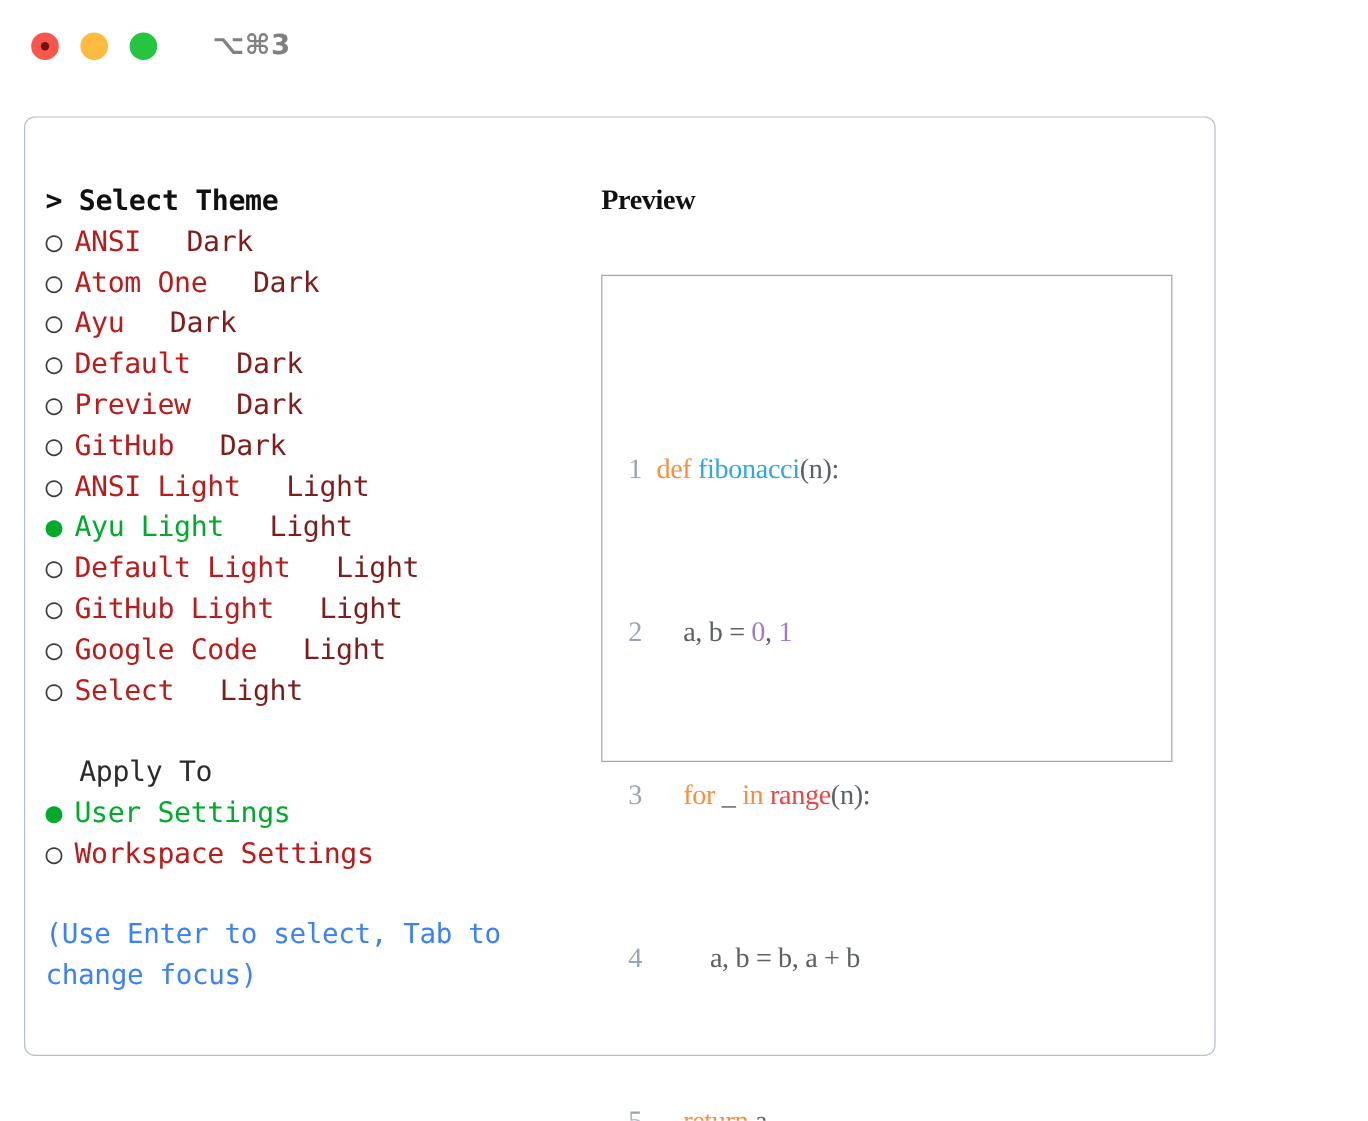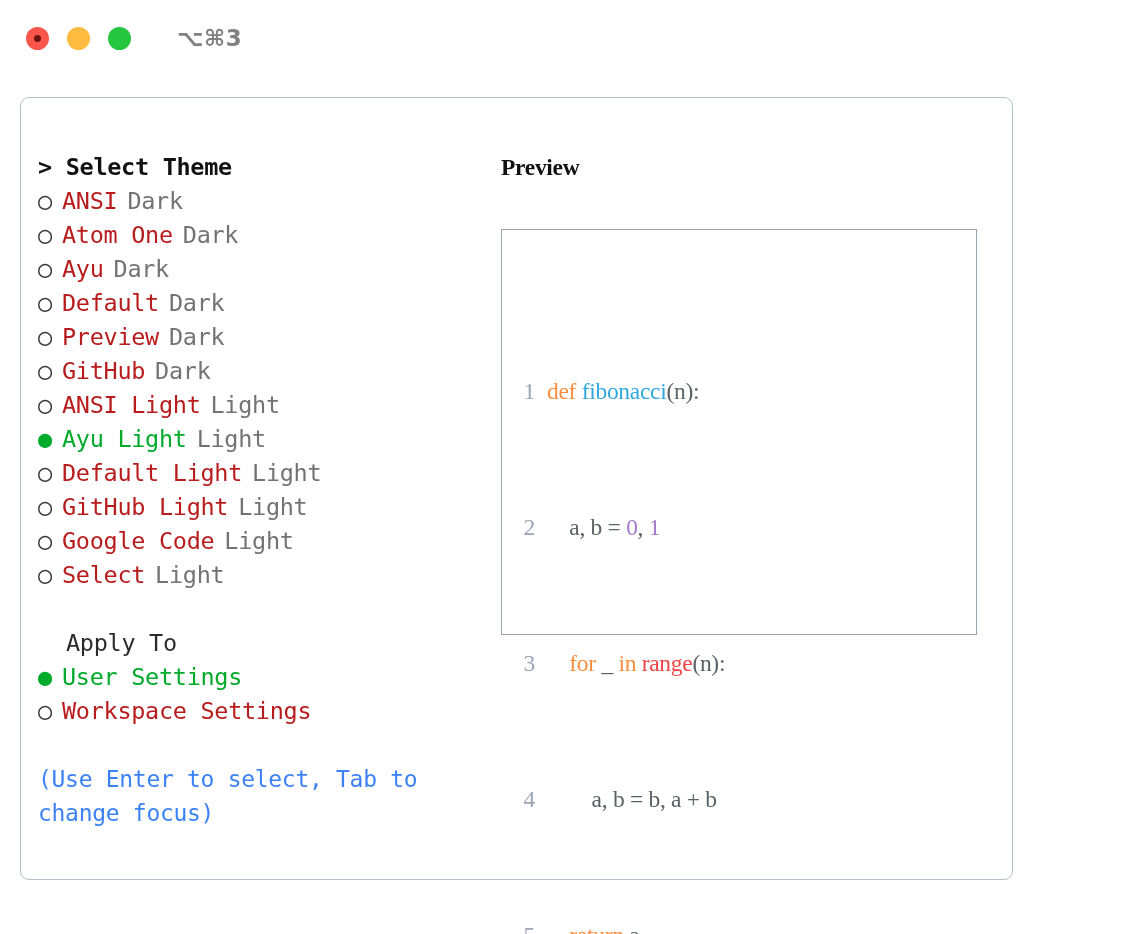--- a/index.html
+++ b/index.html
@@ -117,21 +117,21 @@
     display: inline-block;
     width: 24px;
     flex: 0 0 24px;
     font-size: 23.5px;
     line-height: 34px;
   }
   .opt .label { color: #b91c1c; }
   .opt.selected .label { color: #00aa2b; }
   .opt .marker { color: #3c3c3c; }
   .opt.selected .marker { color: #00aa2b; }
-  .opt .suffix { color: #737373; padding-left: 10px; }
+  .opt .suffix { color: #7f1d1d; padding-left: 10px; margin-left: 28px; }
 
   .subhead {
     font-size: 23.5px;
     color: #2b2b2b;
     line-height: 34px;
     padding-left: 28px;
     white-space: pre;
     letter-spacing: -0.3px;
   }
 

